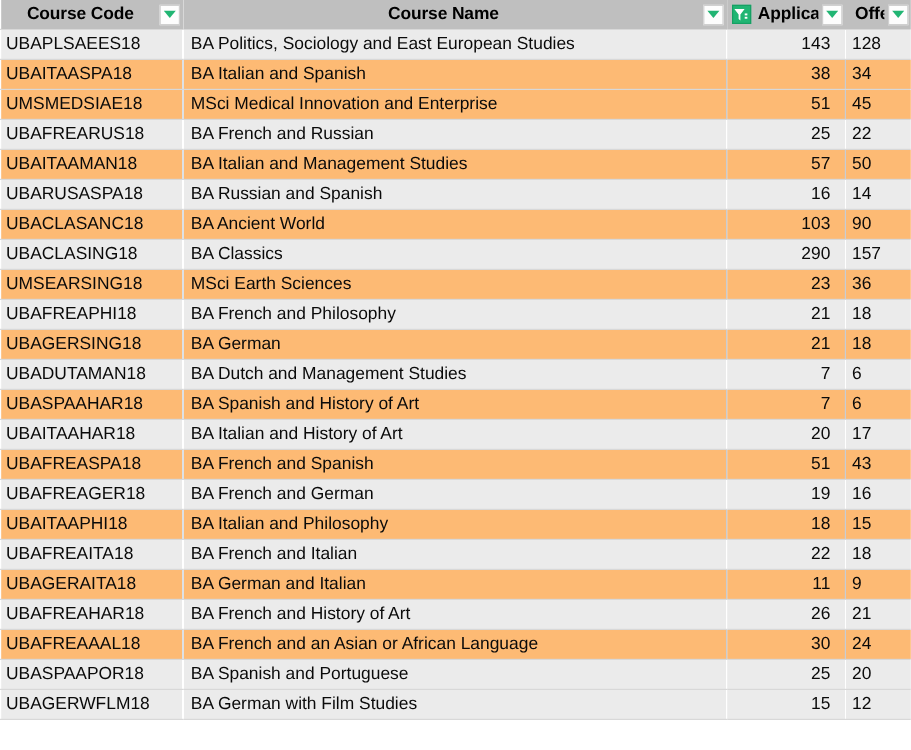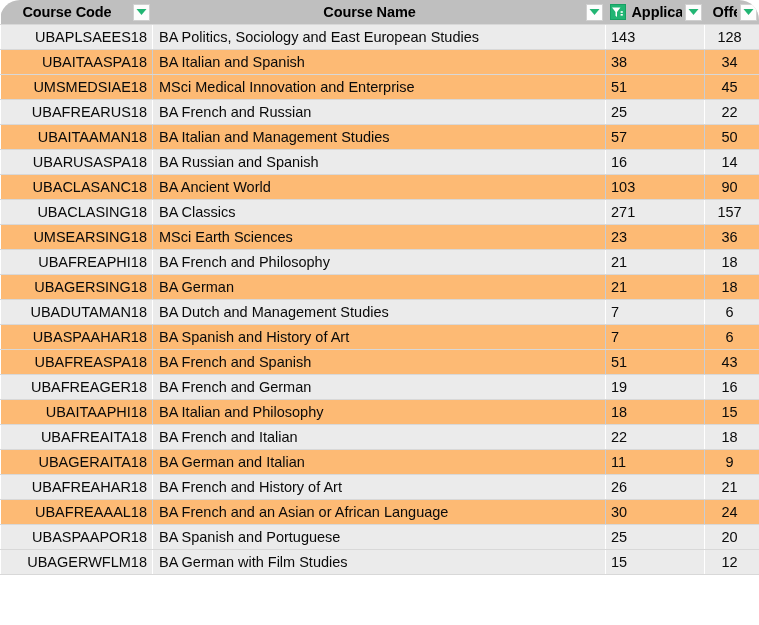--- a/index.html
+++ b/index.html
@@ -14,21 +14,20 @@
     overflow: hidden;
     font-family: "Liberation Sans", sans-serif;
   }
 
   #sheet {
     position: relative;
     width: 759px;
     height: 625px;
     overflow: hidden;
     background: #ffffff;
-    border-radius: 20px;
   }
 
   table.grid {
     border-collapse: collapse;
     table-layout: fixed;
     width: 759px;
     font-size: 14.5px;
     color: #0a0a0a;
   }
 
@@ -122,24 +121,24 @@
     border-right: 1px solid transparent;
   }
   tbody tr.band-even td {
     background: #fdba74;
     border-left: 1px solid #c8cdd4;
     border-right: 1px solid #c8cdd4;
   }
   tbody tr.band-even td.first { border-left: 1px solid transparent; }
   tbody tr.band-even td.last  { border-right: 1px solid transparent; }
 
-  td.col-code   { text-align: right;  padding-left: 4px; }
+  td.col-code   { text-align: left;  padding-left: 4px; }
   td.col-name   { text-align: left;  padding-left: 6px; }
-  td.col-apps   { text-align: left; padding-right: 12px; }
-  td.col-offer  { text-align: center; padding-right: 10px; }
+  td.col-apps   { text-align: right; padding-right: 12px; }
+  td.col-offer  { text-align: left; padding-right: 10px; }
 </style>
 </head>
 <body>
 
 <div id="sheet">
   <table class="grid">
     <colgroup>
       <col class="c-code">
         <col class="c-name">
         <col class="c-apps">
@@ -235,21 +234,21 @@
         </tr>
         <tr class="band-even">
           <td class="col-code first">UBACLASANC18</td>
           <td class="col-name">BA Ancient World</td>
           <td class="col-apps">103</td>
           <td class="col-offer last">90</td>
         </tr>
         <tr class="band-odd">
           <td class="col-code first">UBACLASING18</td>
           <td class="col-name">BA Classics</td>
-          <td class="col-apps">271</td>
+          <td class="col-apps">290</td>
           <td class="col-offer last">157</td>
         </tr>
         <tr class="band-even">
           <td class="col-code first">UMSEARSING18</td>
           <td class="col-name">MSci Earth Sciences</td>
           <td class="col-apps">23</td>
           <td class="col-offer last">36</td>
         </tr>
         <tr class="band-odd">
           <td class="col-code first">UBAFREAPHI18</td>
@@ -268,20 +267,26 @@
           <td class="col-name">BA Dutch and Management Studies</td>
           <td class="col-apps">7</td>
           <td class="col-offer last">6</td>
         </tr>
         <tr class="band-even">
           <td class="col-code first">UBASPAAHAR18</td>
           <td class="col-name">BA Spanish and History of Art</td>
           <td class="col-apps">7</td>
           <td class="col-offer last">6</td>
         </tr>
+        <tr class="band-odd">
+          <td class="col-code first">UBAITAAHAR18</td>
+          <td class="col-name">BA Italian and History of Art</td>
+          <td class="col-apps">20</td>
+          <td class="col-offer last">17</td>
+        </tr>
         <tr class="band-even">
           <td class="col-code first">UBAFREASPA18</td>
           <td class="col-name">BA French and Spanish</td>
           <td class="col-apps">51</td>
           <td class="col-offer last">43</td>
         </tr>
         <tr class="band-odd">
           <td class="col-code first">UBAFREAGER18</td>
           <td class="col-name">BA French and German</td>
           <td class="col-apps">19</td>

